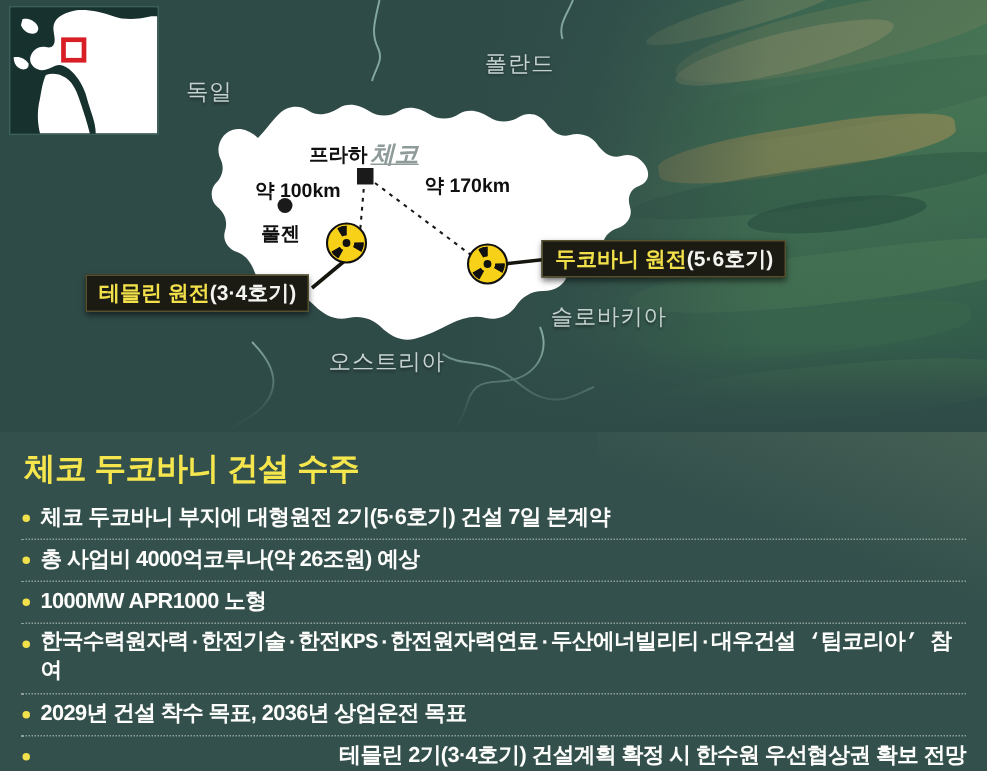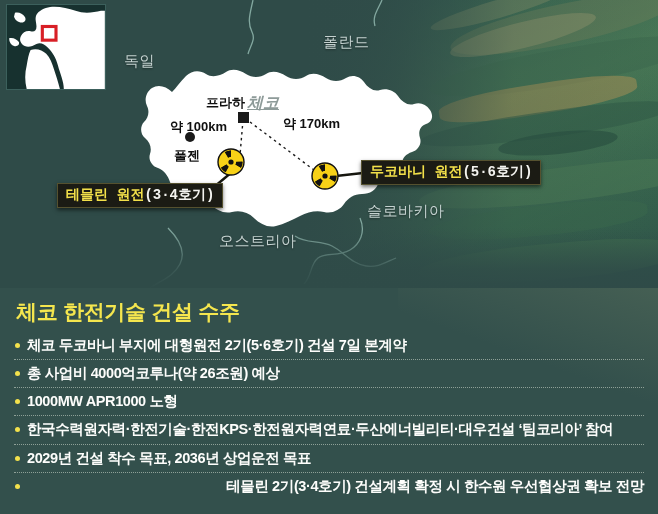--- a/index.html
+++ b/index.html
@@ -70,21 +70,21 @@
   .city{color:#111;font-size:13px;font-weight:bold;text-align:right;}
   .dist{color:#101010;font-size:13px;font-weight:bold;text-align:center;}
 
   .callout{
     position:absolute;
     background:#1b1b14;
     border:1px solid #55512f;
     padding:3px 8px 4px 8px;
     box-shadow:0 2px 4px rgba(0,0,0,.55);
     white-space:nowrap;
-    font-size:14px;font-weight:bold;line-height:1.15;font-family:Liberation Mono, monospace;
+    font-size:14px;font-weight:bold;line-height:1.15;
   }
   .callout .hl{color:#f2e04a;}
   .callout .sub{color:#f3f3ef;font-weight:bold;}
 
   
   #panel{
     position:absolute;left:0;top:288px;width:658px;height:226px;
     background:#33504c;
     box-sizing:border-box;
     padding:6px 14px 0 14px;
@@ -111,21 +111,21 @@
     border-bottom:1px dotted rgba(216,226,214,.55);
     line-height:1.25;
   }
   ul#bullets li:last-child{border-bottom:none;text-align:right;}
   ul#bullets li::before{
     content:"";
     position:absolute;left:1px;top:11px;
     width:5px;height:5px;border-radius:50%;
     background:#f3e14c;
   }
-  .small{font-size:13.5px;letter-spacing:-.9px;}
+  .small{font-size:13.5px;letter-spacing:-.9px;font-family:Liberation Mono, monospace;}
 </style>
 </head>
 <body>
 
 <div id="page">
 
   <div id="photo-area">
     <div class="photo-base">
       <div class="photo-field p10"></div>
       <div class="photo-field p1"></div>
@@ -266,21 +266,21 @@
     </div>
 
     <div class="callout" style="left:361px;top:160px;">
       <span class="hl">두코바니 원전</span><span class="sub">(5·6호기)</span>
     </div>
   </div>
 
   <div id="panel">
     <div id="panel-fade"></div>
 
-    <h1 id="headline">체코 한전기술 건설 수주</h1>
+    <h1 id="headline">체코 두코바니 건설 수주</h1>
 
     <ul id="bullets">
       <li>체코 두코바니 부지에 대형원전 2기(5·6호기) 건설 7일 본계약</li>
       <li>총 사업비 4000억코루나(약 26조원) 예상</li>
       <li>1000MW APR1000 노형</li>
       <li class="small">한국수력원자력·한전기술·한전KPS·한전원자력연료·두산에너빌리티·대우건설 ‘팀코리아’ 참여</li>
       <li>2029년 건설 착수 목표, 2036년 상업운전 목표</li>
       <li>테믈린 2기(3·4호기) 건설계획 확정 시 한수원 우선협상권 확보 전망</li>
     </ul>
   </div>

